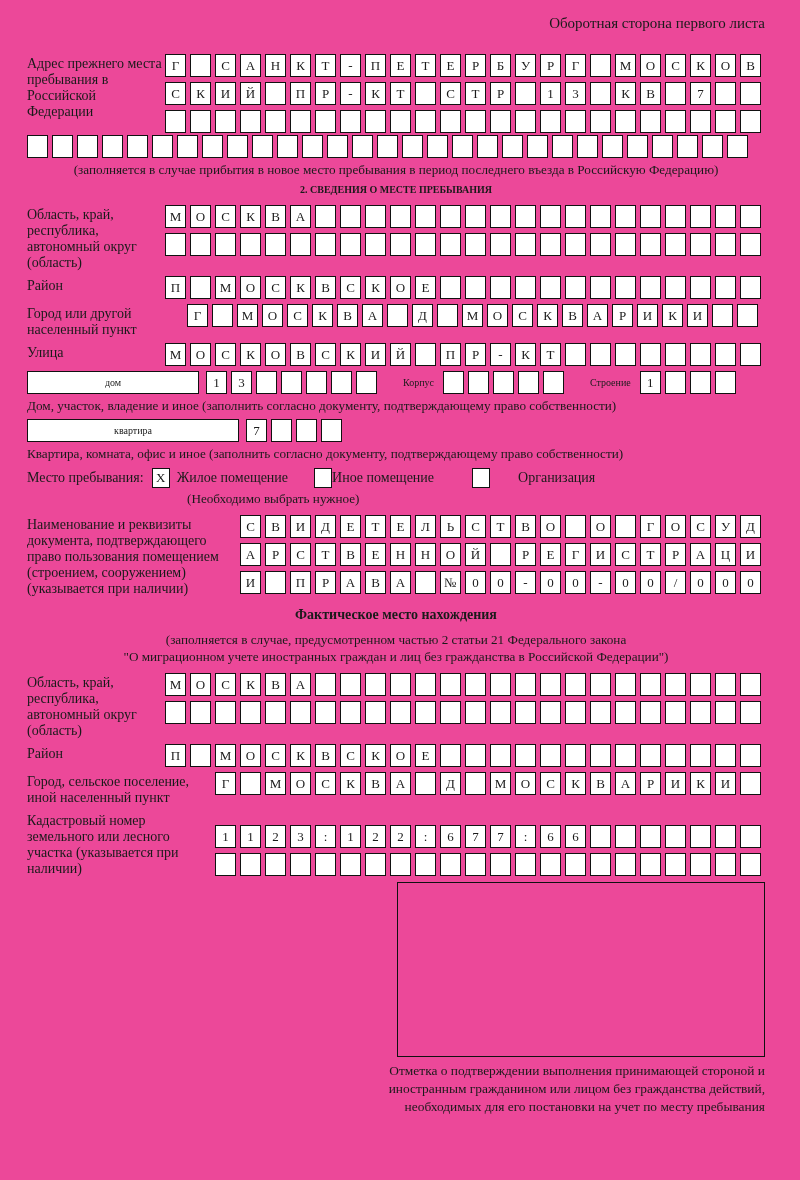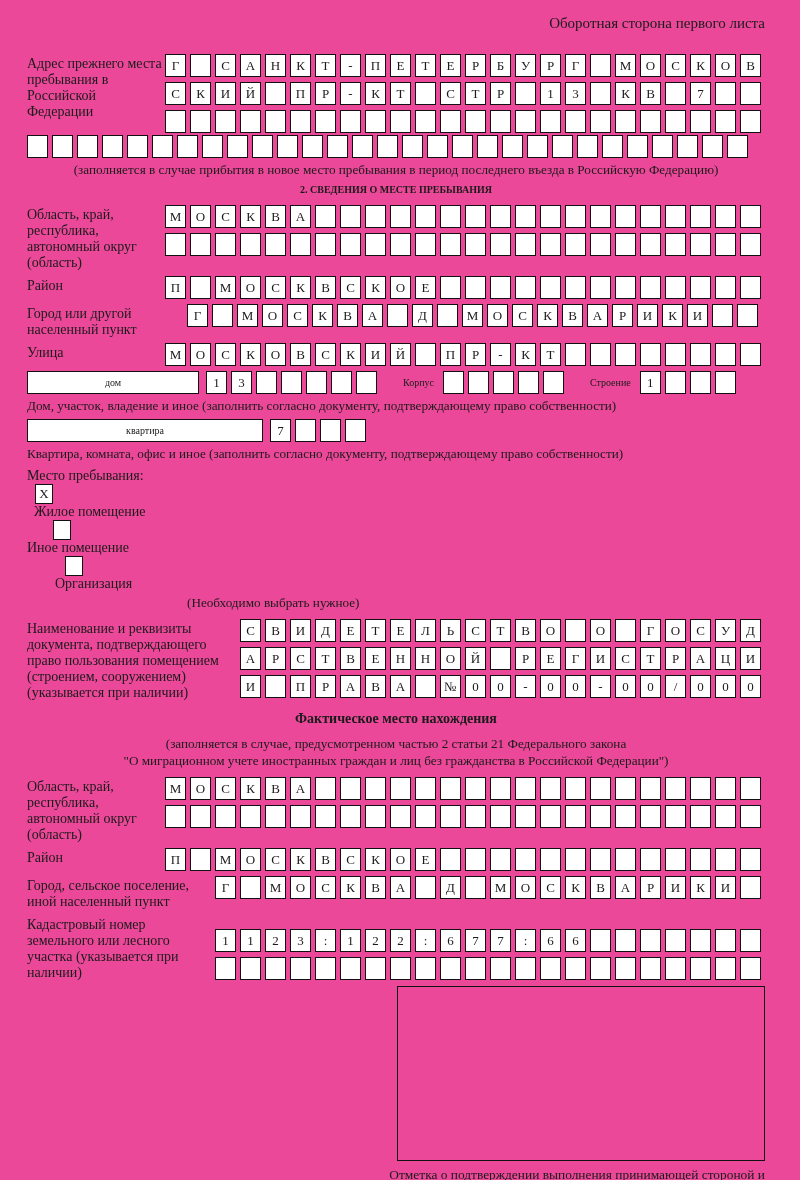--- a/index.html
+++ b/index.html
@@ -32,21 +32,21 @@
   .wbox {
     height:23px; border:1.6px solid #111; display:flex; align-items:center;
     justify-content:center; font-size:10px; flex:none; background:#fff;
   }
   .houserow, .aptrow { display:flex; align-items:center; margin-bottom:3px; }
   .inline-lab { font-size:10px; flex:none; }
   .cbox {
     width:18px; height:20px; border:1.6px solid #111; display:inline-flex;
     align-items:center; justify-content:center; font-size:13px; flex:none; background:#fff;
   }
-  .stayrow { display:flex; align-items:flex-start; font-size:14px; margin-top:4px;flex-direction:column; }
+  .stayrow { display:flex; align-items:center; font-size:14px; margin-top:4px; }
   .stampbox { width:368px; height:175px; border:1.8px solid #111; margin-left:auto; margin-top:4px; }
   .stampcap { width:400px; margin-left:auto; text-align:right; font-size:13.4px; line-height:18px; margin-top:5px; }
   .mb2 { margin-bottom:2px; }
 </style>
 </head>
 <body>
 
 <div class="page">
 
   <div class="header-note">Оборотная сторона первого листа</div>
@@ -339,21 +339,21 @@
     <div class="cellrow">
         <div class="cell">1</div>
         <div class="cell"></div>
         <div class="cell"></div>
         <div class="cell"></div>
       </div>
   </div>
   <div class="caption" style="margin-bottom:5px;">Дом, участок, владение и иное (заполнить согласно документу, подтверждающему право собственности)</div>
 
   <div class="aptrow">
-    <div class="wbox" style="width:236px;">квартира</div>
+    <div class="wbox" style="width:212px;">квартира</div>
     <div class="cellrow" style="margin-left:7px;">
         <div class="cell">7</div>
         <div class="cell"></div>
         <div class="cell"></div>
         <div class="cell"></div>
       </div>
   </div>
   <div class="caption" style="margin-bottom:6px;">Квартира, комната, офис и иное (заполнить согласно документу, подтверждающему право собственности)</div>
 
   <div class="stayrow">

